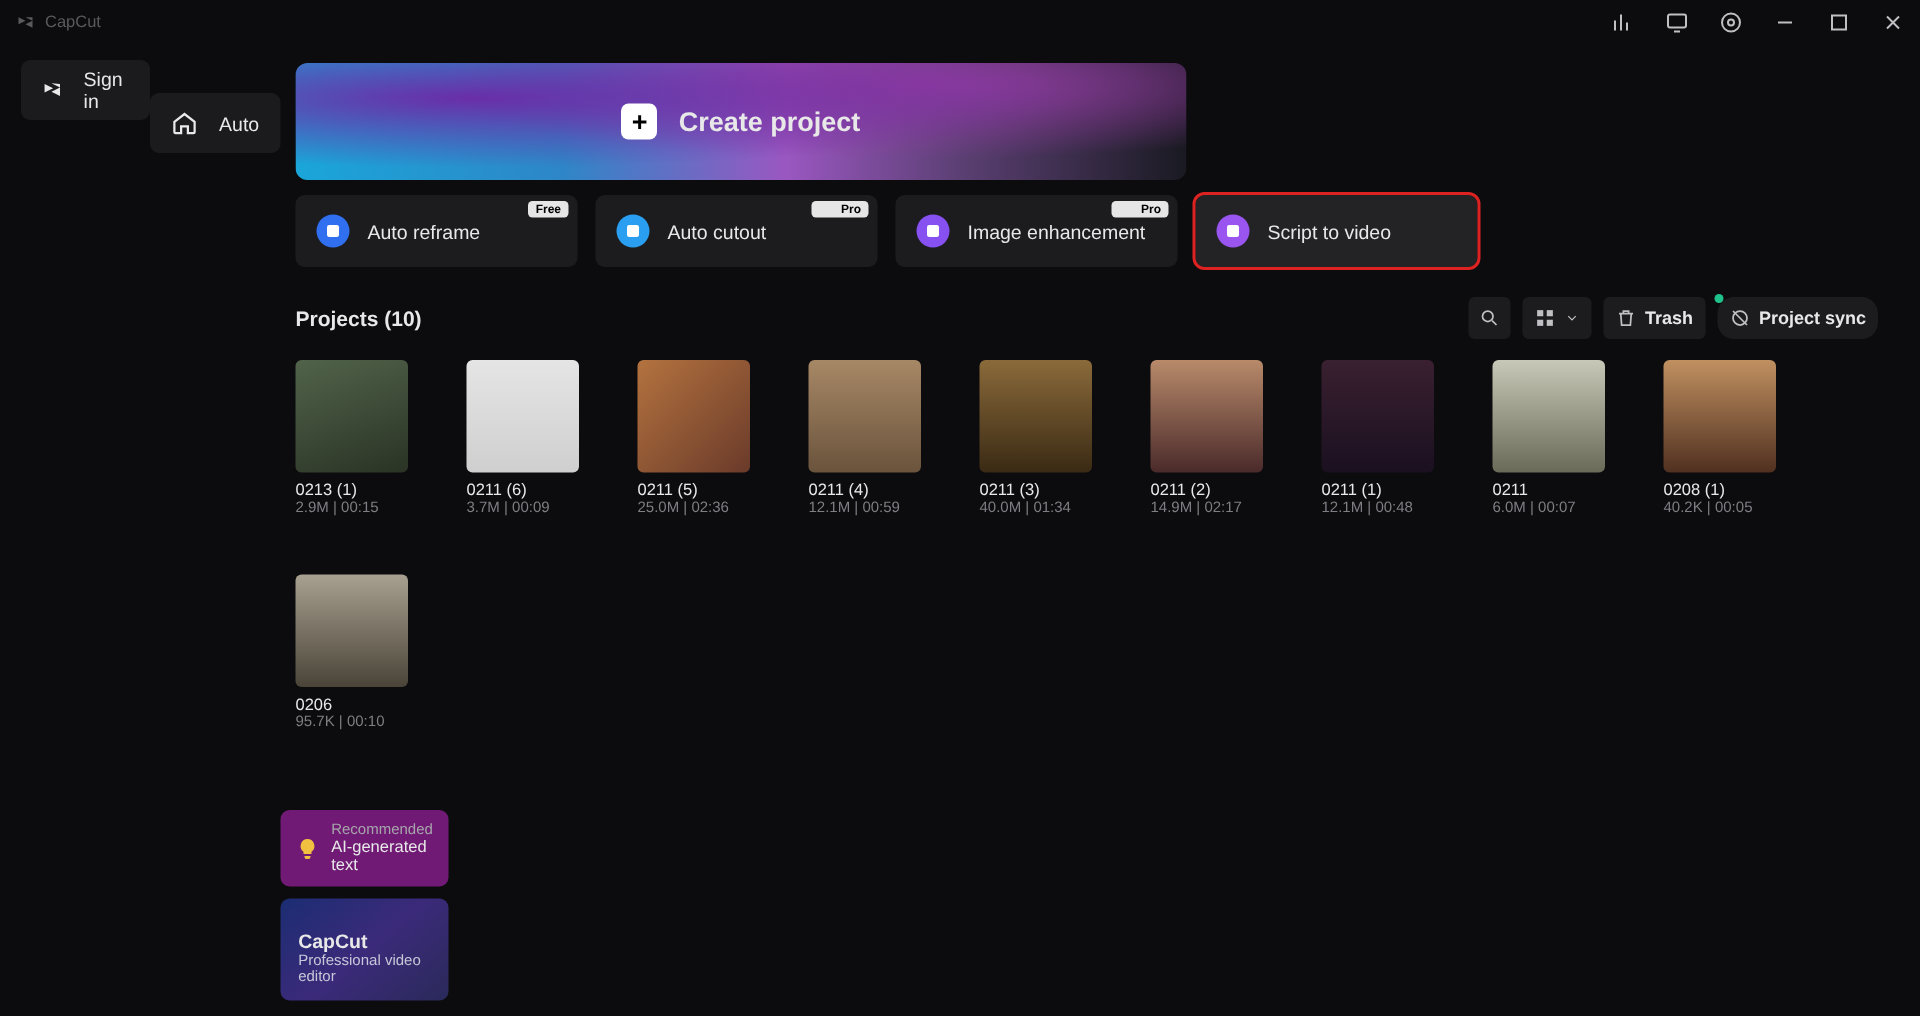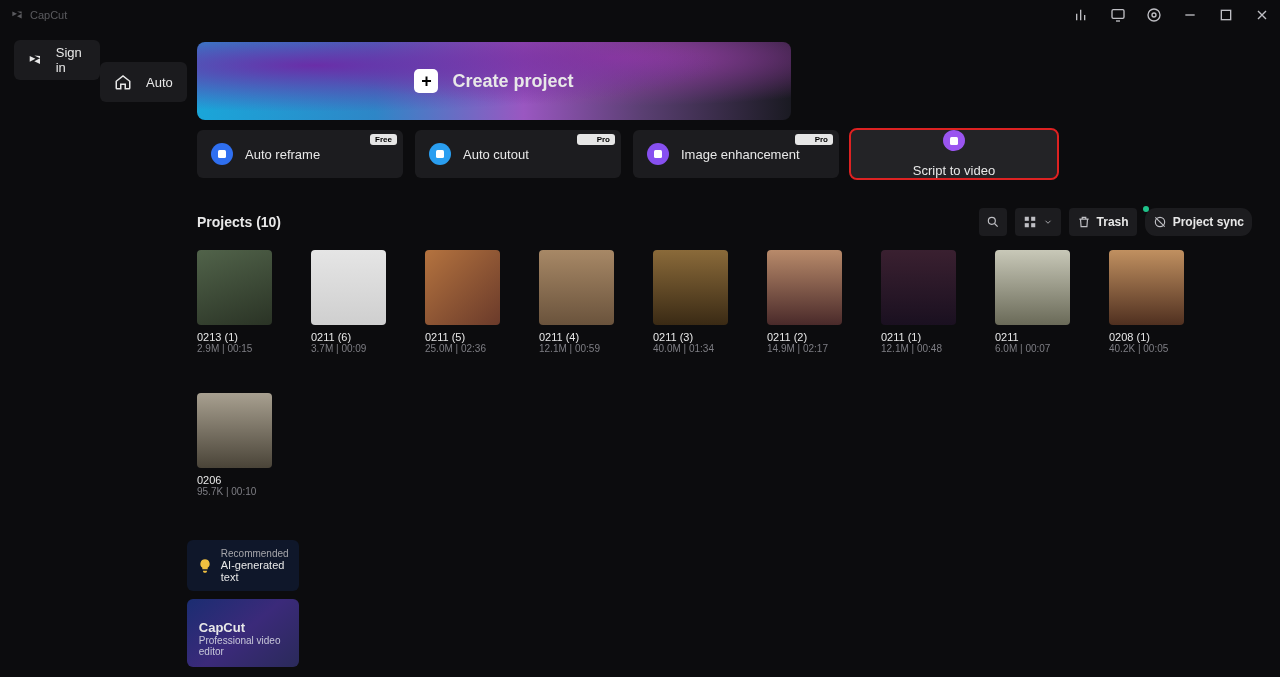--- a/index.html
+++ b/index.html
@@ -11,42 +11,42 @@
 .titlebar-right { margin-left: auto; display: flex; gap: 20px; align-items: center; color: #bfbfc4; }
 .titlebar-right .ico { width: 16px; height: 16px; cursor: pointer; display:flex; align-items:center; justify-content:center;}
 
 .main { display: flex; height: calc(100% - 30px); }
 .sidebar { width: 177px; padding: 10px 14px; display: flex; flex-direction: row; }
 .side-btn { display: flex; align-items: center; gap: 14px; background: #1b1b1e; border-radius: 6px; height: 40px; padding: 0 14px; cursor: pointer; font-size: 13px; font-weight: 500; }
 .side-btn + .side-btn { margin-top: 22px; }
 .side-btn svg { width: 18px; height: 18px; }
 
 .sidebar-bottom { margin-top: auto; }
-.recommended { background: #0f172a; border-radius: 6px; padding: 8px 10px; font-size: 11px; display:flex; gap:8px; align-items:center;}
+.recommended { background: #701a75; border-radius: 6px; padding: 8px 10px; font-size: 11px; display:flex; gap:8px; align-items:center;}
 .recommended .bulb { width:16px;height:16px;flex-shrink:0;display:flex;align-items:center;justify-content:center;}
 .recommended .lines div:first-child { color:#a6a6aa; font-size:10px;}
 .recommended .lines div:last-child { color:#e8e8e8; font-weight:500;}
 .promo { margin-top: 8px; height: 68px; border-radius: 6px; background: linear-gradient(140deg,#1b2d72,#3b2a7a,#2a2a5a); padding: 10px 12px; display:flex; flex-direction:column; justify-content:flex-end;}
 .promo-title { font-size: 13px; font-weight: 700; }
 .promo-sub { font-size: 10px; color: #c7c7d9; }
 
 .content { flex: 1; padding: 12px 28px 0 20px; }
 .create-btn { width: 594px; height: 78px; border-radius: 8px; background: radial-gradient(ellipse at 20% 30%, #6a2ea8 0%, transparent 60%), radial-gradient(ellipse at 70% 20%, #8f3a9e 0%, transparent 55%), linear-gradient(90deg,#1aa6d9,#2e86c7 30%,#9a57c1 55%,#5a3f72 75%,#1a1a22); display:flex; align-items:center; justify-content:center; gap:14px; cursor:pointer; font-size:18px; font-weight:600;}
 .create-btn .plus { width:24px;height:24px;background:#fff;border-radius:5px;display:flex;align-items:center;justify-content:center;color:#000;font-weight:700;}
 
 .feature-row { display:flex; gap:12px; margin-top:10px; }
-.feature { position:relative; width:206px; height:48px; background:#1c1c1f; border-radius:6px; display:flex; align-items:center; gap:12px; padding:0 14px; cursor:pointer; font-size:13px; font-weight:500;}
-.feature.highlight { outline:2px solid #d22; outline-offset:0px; background:#232326;flex-direction:column;}
+.feature { position:relative; width:188px; height:48px; background:#1c1c1f; border-radius:6px; display:flex; align-items:center; gap:12px; padding:0 14px; cursor:pointer; font-size:13px; font-weight:500;}
+.feature.highlight { outline:2px solid #d22; outline-offset:0px; background:#232326;}
 .feature .badge { position:absolute; top:4px; right:6px; font-size:8px; background:#e6e6e6; color:#000; border-radius:3px; padding:1px 5px; font-weight:700;}
 .feature .badge.pro { background:#e6e6e6;color:#000;padding-left:20px;}
 .feat-ico { width:22px;height:22px;border-radius:50%;display:flex;align-items:center;justify-content:center;}
 .fi-blue{background:#2f6ff0;} .fi-cyan{background:#2a9ef0;} .fi-purple{background:#8750f0;} .fi-violet{background:#9a55f0;}
 .feat-ico svg{width:12px;height:12px;}
 
-.projects-header { display:flex; align-items:center; margin-top:30px; font-size:14px; font-weight:600;}
+.projects-header { display:flex; align-items:center; margin-top:20px; font-size:14px; font-weight:600;}
 .toolbar { margin-left:auto; display:flex; gap:8px; align-items:center; }
 .tb-btn { background:#1c1c1f; border-radius:4px; height:28px; display:flex;align-items:center; gap:6px; padding:0 8px; cursor:pointer; font-size:12px;}
 .tb-btn.icon-only{width:28px;padding:0;justify-content:center;}
 .tb-btn svg{width:14px;height:14px;}
 .tb-btn.sync{position:relative;border-radius:11px;}
 .tb-btn.sync:before{content:"";position:absolute;top:-2px;left:-2px;width:6px;height:6px;border-radius:50%;background:#1fc28a;}
 
 .project-grid { display:flex; gap:39px; margin-top:14px; flex-wrap:wrap;}
 .project { width:75px; cursor:pointer;}
 .thumb { width:75px; height:75px; border-radius:4px; background:#333;}

